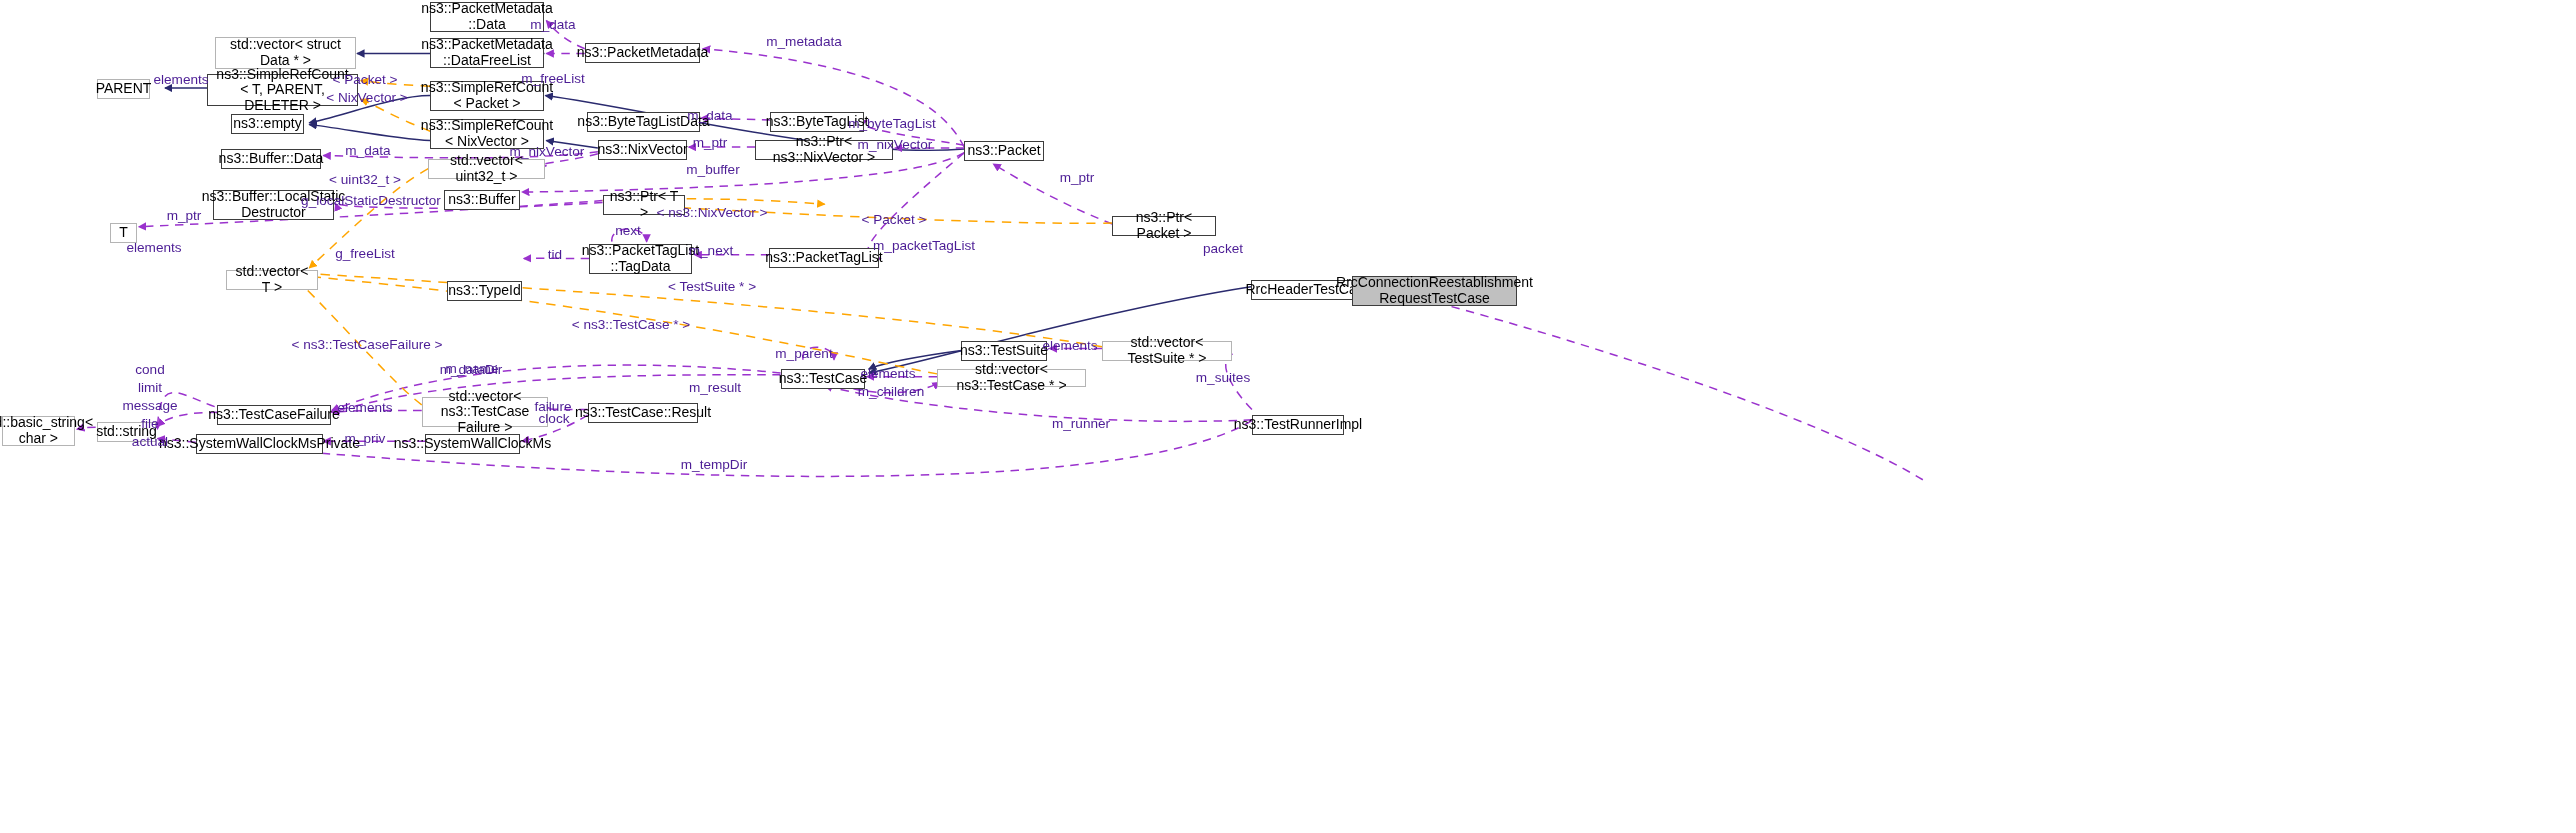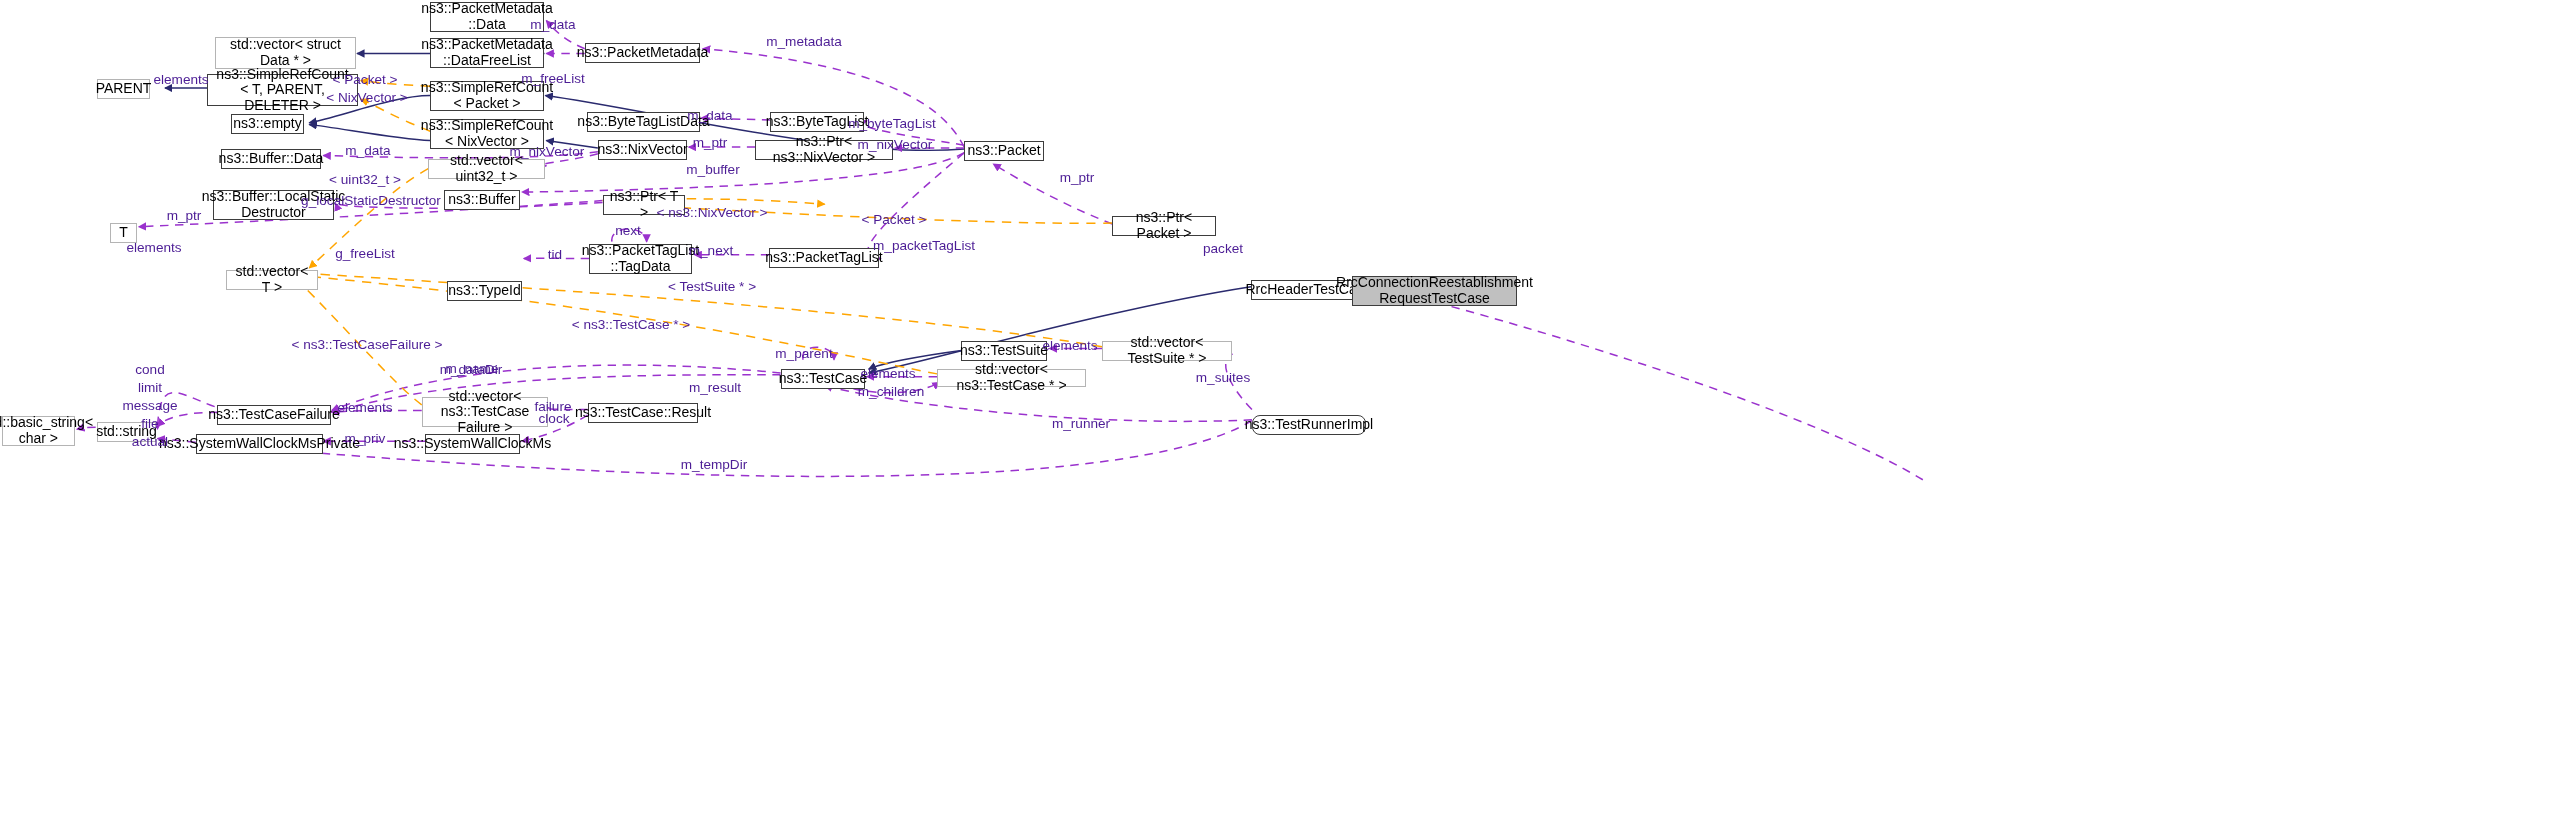--- a/index.html
+++ b/index.html
@@ -180,21 +180,21 @@
       <div class="node hl" style="left: 1352px; top: 276px; width: 165px; height: 30px;">RrcConnectionReestablishment
 RequestTestCase</div>
       <div class="node cls" style="left: 961px; top: 341px; width: 86px; height: 19.7px;">ns3::TestSuite</div>
       <div class="node tmpl" style="left: 1102px; top: 341px; width: 130px; height: 19.7px;">std::vector&lt; TestSuite * &gt;</div>
       <div class="node cls" style="left: 781px; top: 369px; width: 84px; height: 19.7px;">ns3::TestCase</div>
       <div class="node tmpl" style="left: 937px; top: 369px; width: 149px; height: 18px;">std::vector&lt; ns3::TestCase * &gt;</div>
       <div class="node cls" style="left: 217px; top: 405px; width: 114px; height: 19.7px;">ns3::TestCaseFailure</div>
       <div class="node tmpl" style="left: 422px; top: 397px; width: 126px; height: 30px;">std::vector&lt; ns3::TestCase
 Failure &gt;</div>
       <div class="node cls" style="left: 588px; top: 403px; width: 110px; height: 19.7px;">ns3::TestCase::Result</div>
-      <div class="node cls" style="left: 1252px; top: 415px; width: 114px; height: 19.7px; border-radius: 8px;">ns3::TestRunnerImpl</div>
+      <div class="node cls" style="left: 1252px; top: 415px; width: 92px; height: 19.7px;">ns3::TestRunnerImpl</div>
       <div class="node tmpl" style="left: 1.9px; top: 416px; width: 73px; height: 30px;">std::basic_string&lt;
 char &gt;</div>
       <div class="node tmpl" style="left: 97px; top: 422px; width: 59px; height: 19.7px;">std::string</div>
       <div class="node cls" style="left: 196px; top: 434px; width: 127px; height: 19.7px;">ns3::SystemWallClockMsPrivate</div>
       <div class="node cls" style="left: 425px; top: 434px; width: 95px; height: 19.7px;">ns3::SystemWallClockMs</div>
     </div>
   <div id="labels">
       <div class="edge-label" style="left: 553px; top: 25px;">m_data</div>
       <div class="edge-label" style="left: 804px; top: 42px;">m_metadata</div>
       <div class="edge-label" style="left: 553px; top: 47px; margin-top: 32px;">m_freeList</div>

